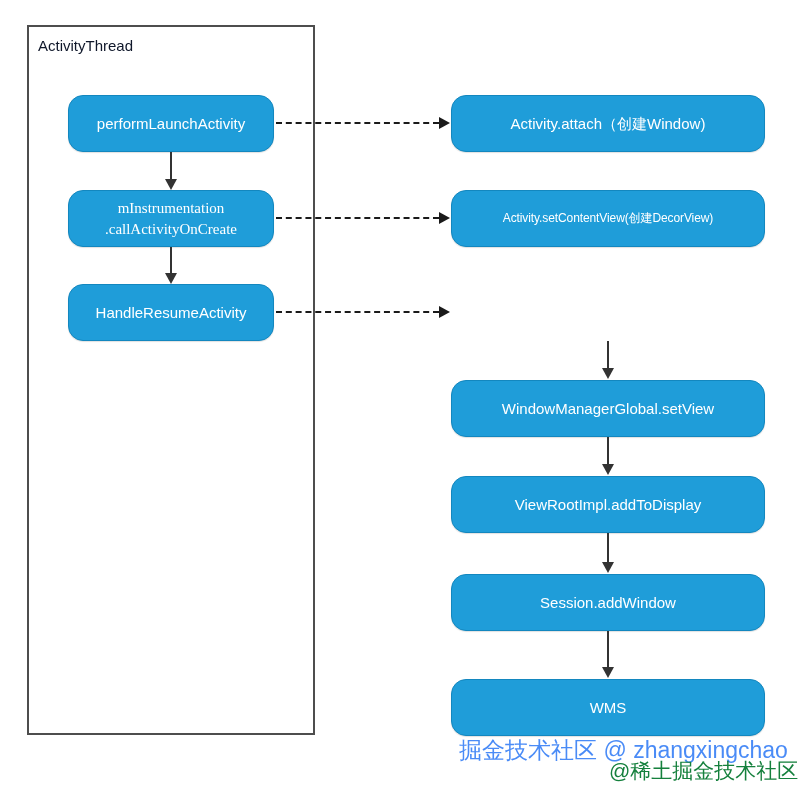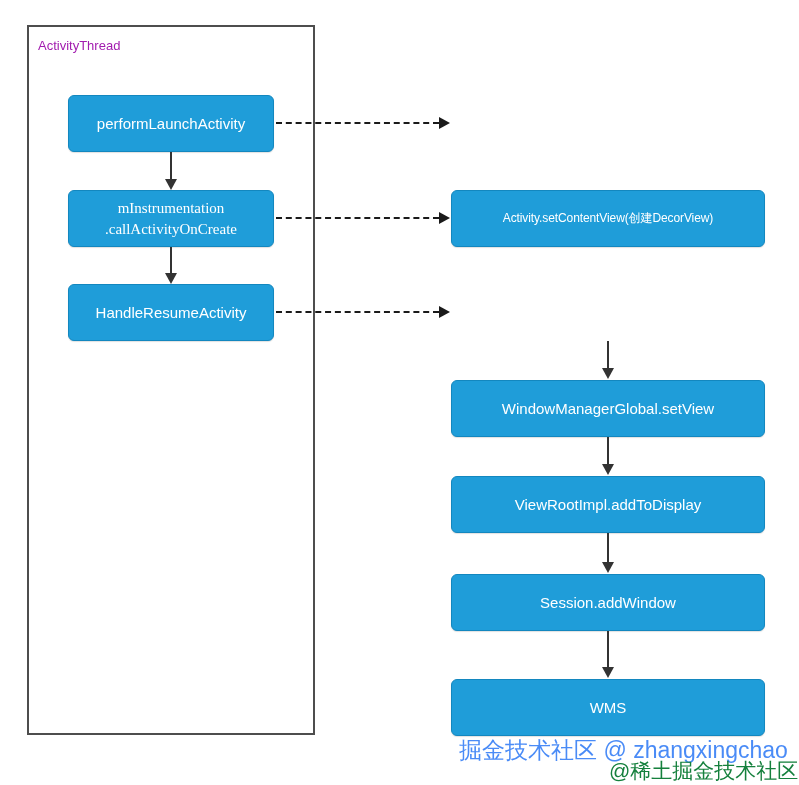--- a/index.html
+++ b/index.html
@@ -25,32 +25,32 @@
     width: 288px;
     height: 710px;
     border: 2px solid #4d4d4d;
     background: transparent;
     box-sizing: border-box;
   }
   .group-title {
     position: absolute;
     left: 38px;
     top: 36px;
-    font-size: 13px;
+    font-size: 15px;
     line-height: 20px;
-    color: #a21caf;
+    color: #0f172a;
     white-space: nowrap;
   }
   
   .node {
     position: absolute;
     box-sizing: border-box;
     background: #1f9dd9;
     border: 1px solid #1387bf;
-    border-radius: 6px;
+    border-radius: 15px;
     color: #ffffff;
     display: flex;
     align-items: center;
     justify-content: center;
     text-align: center;
     font-size: 15px;
     line-height: 21px;
     padding: 2px 6px;
     box-shadow: 0 1px 1px rgba(0,0,0,0.12);
   }
@@ -131,20 +131,23 @@
   <div class="node node-left" style="top:284px;">
     <span>HandleResumeActivity</span>
   </div>
 
   <div class="arrow-v" style="left:170px; top:152px; height:28px;"></div>
   <div class="arrow-head-down" style="left:165px; top:179px;"></div>
 
   <div class="arrow-v" style="left:170px; top:247px; height:26px;"></div>
   <div class="arrow-head-down" style="left:165px; top:273px;"></div>
 
+  <div class="node node-right" style="top:95px;">
+    <span>Activity.attach（创建Window)</span>
+  </div>
 
   <div class="node node-right tight" style="top:190px;">
     <span>Activity.setContentView(创建DecorView)</span>
   </div>
 
 
   <div class="node node-right" style="top:380px;">
     <span>WindowManagerGlobal.setView</span>
   </div>
 

